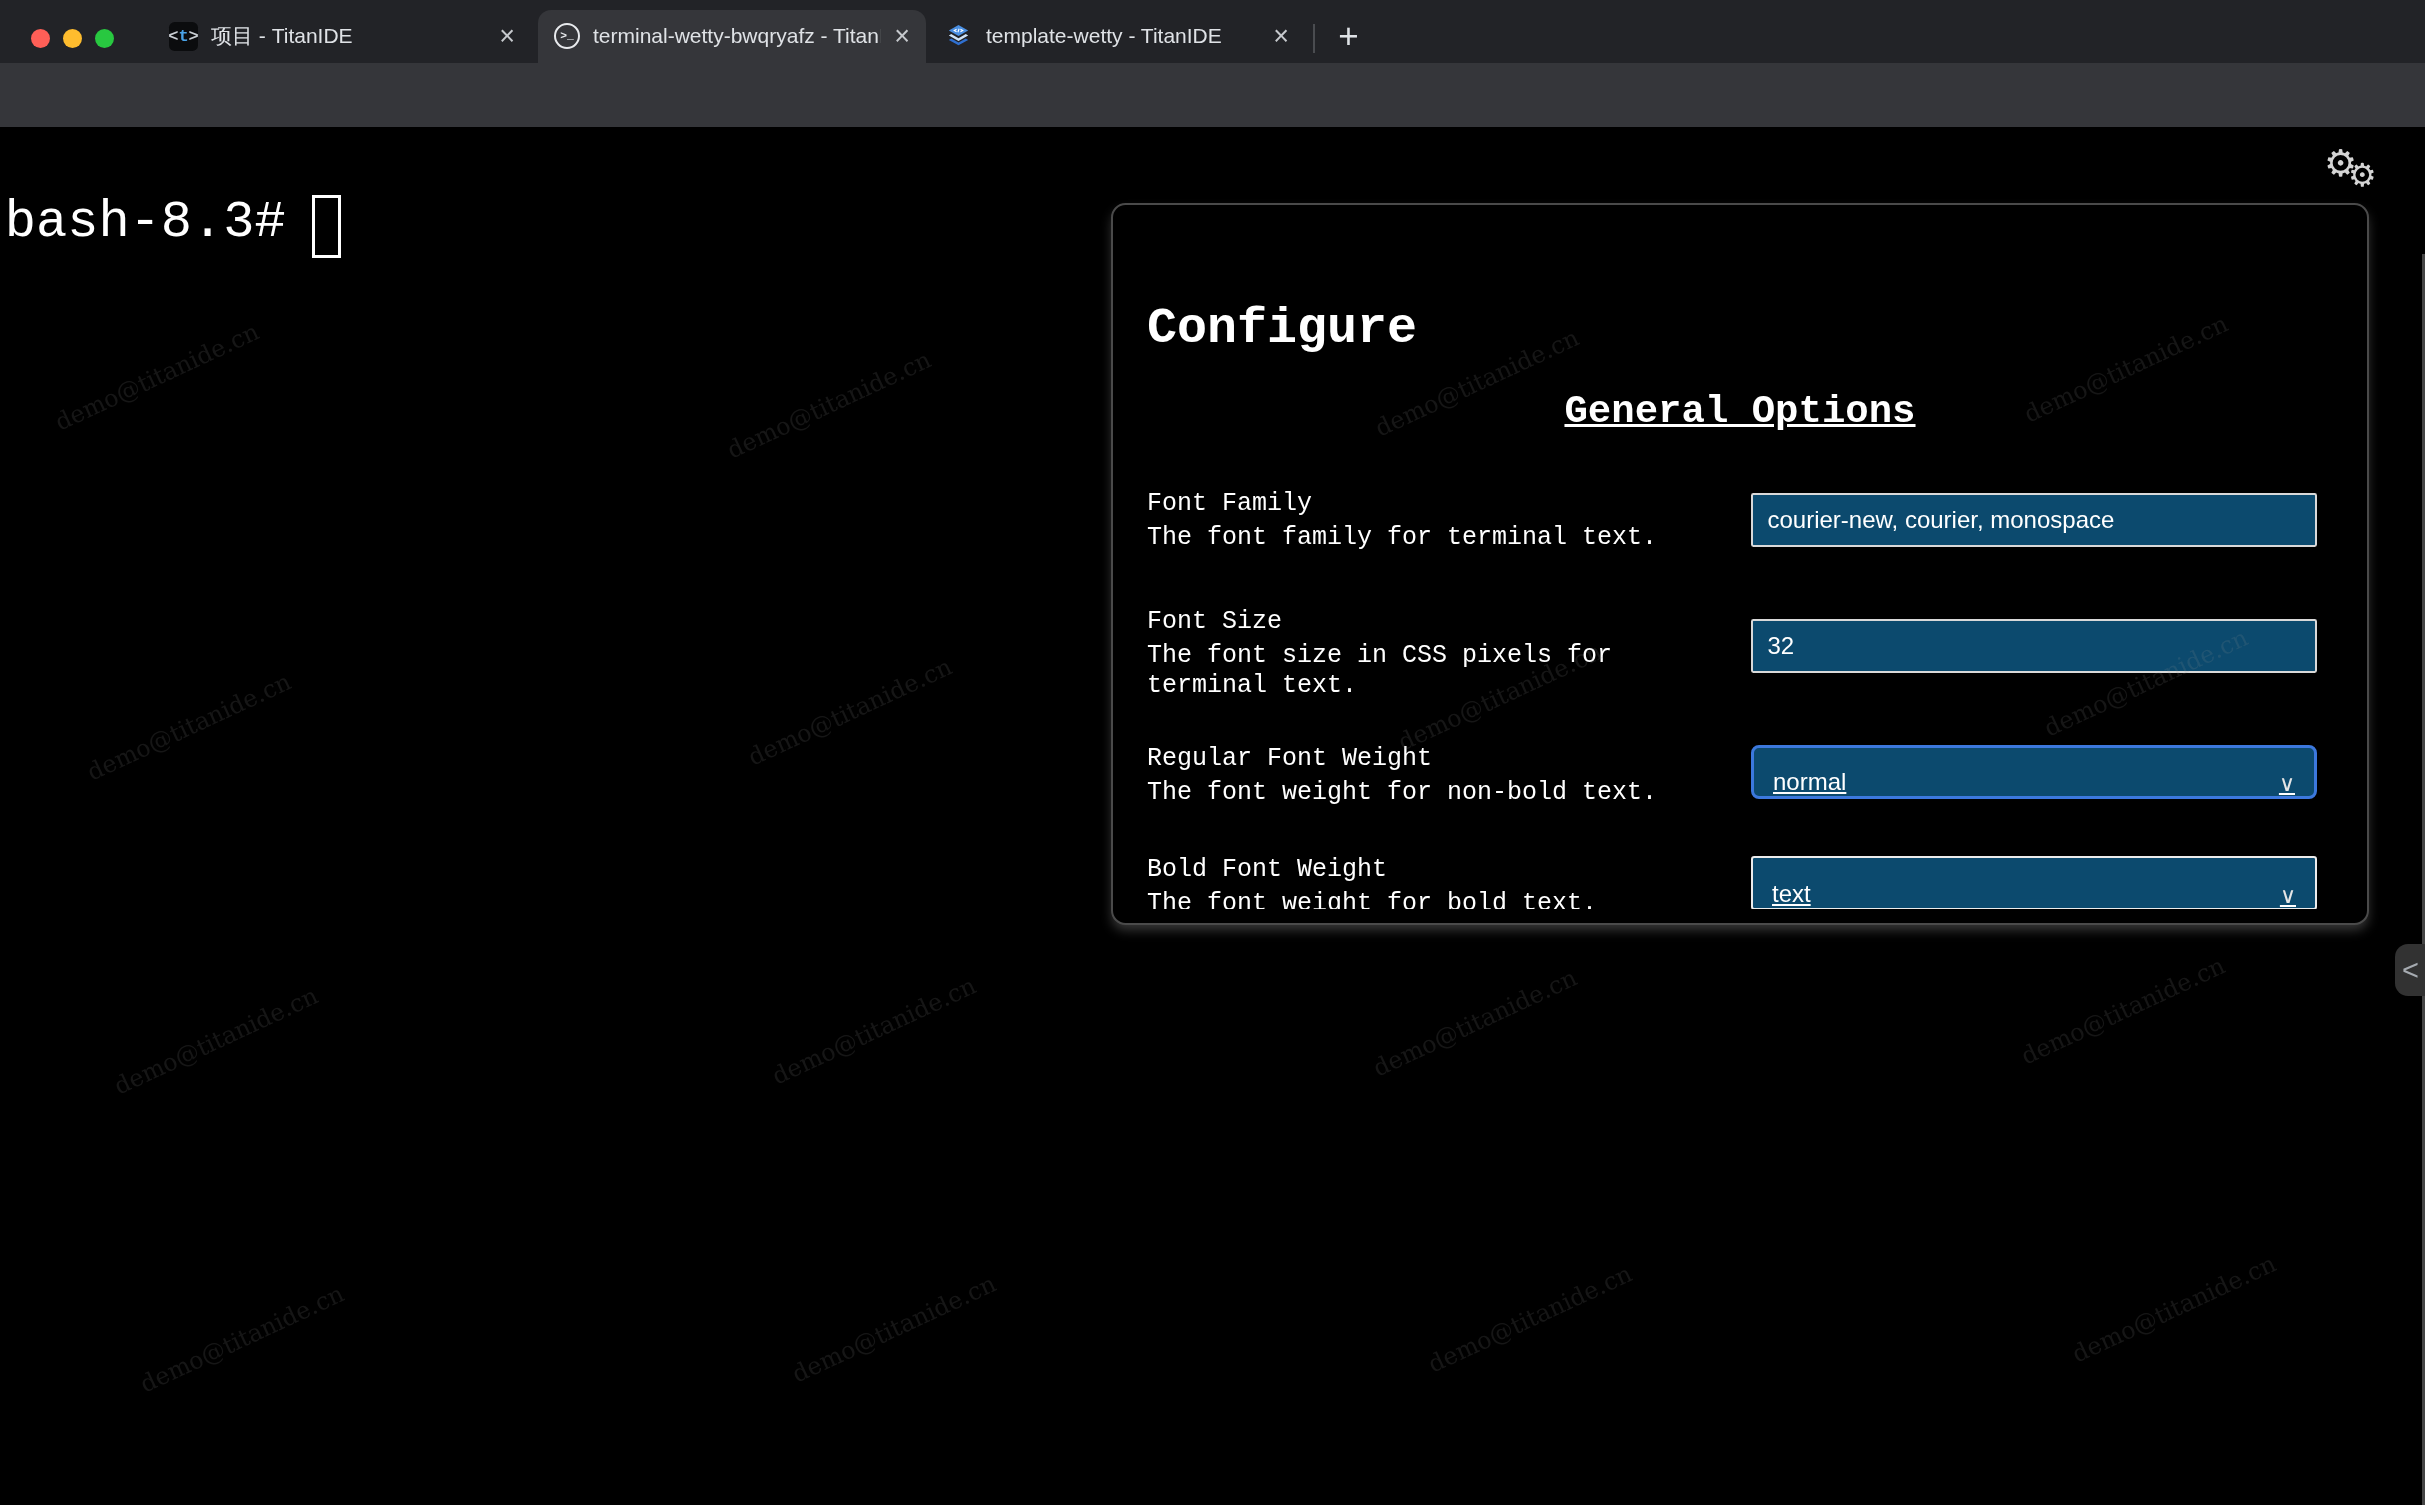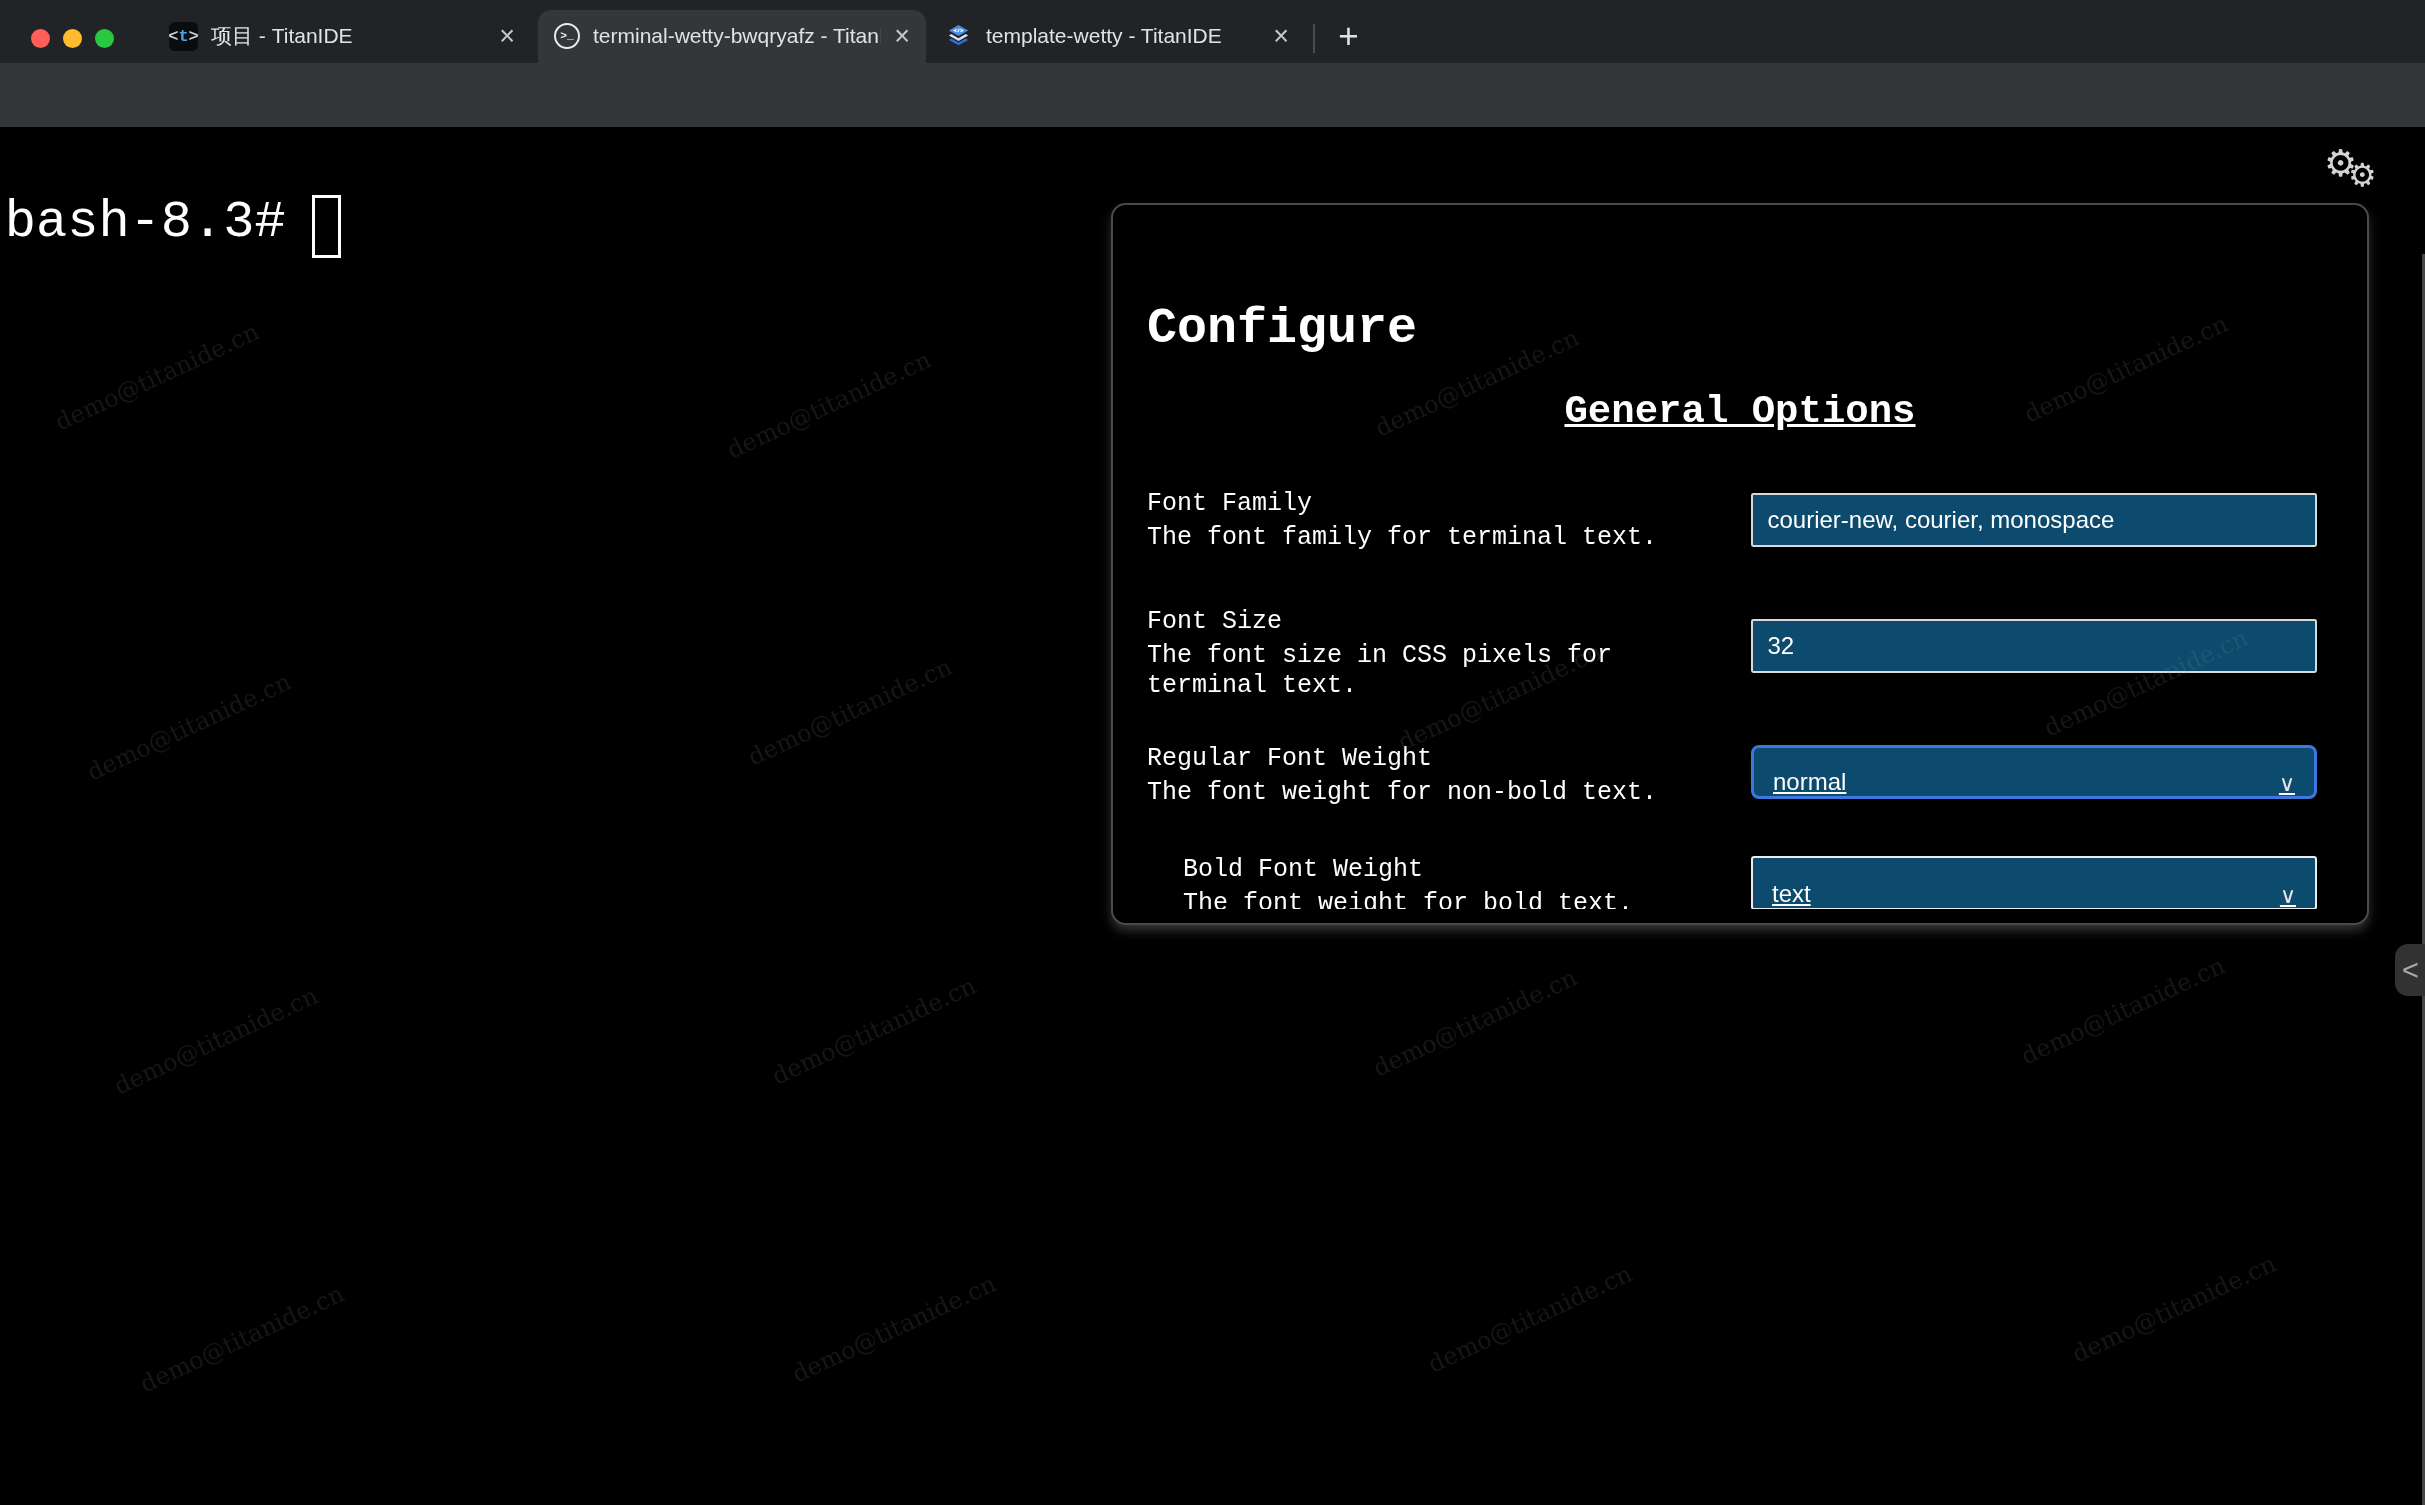--- a/index.html
+++ b/index.html
@@ -59,21 +59,21 @@
   
   .panel { position:absolute; left:1111px; top:76px; width:1258px; height:722px; background:#000;
            border:2.4px solid #4a4a4a; border-radius:14.5px;
            box-shadow:0 6.4px 11.3px -1.6px rgba(190,190,190,0.30);
            font-family:"Liberation Mono","DejaVu Sans Mono",monospace; color:#fff; }
   .panel-content { position:absolute; left:0; right:0; top:0; bottom:14.5px; overflow:hidden; }
   .cfg-title { position:absolute; left:34px; top:95px; font-size:50px; font-weight:bold; }
   .cfg-section { position:absolute; left:0; right:0; top:185px; text-align:center;
                  font-size:39px; font-weight:bold; text-decoration:underline; }
   .row { position:absolute; left:34px; right:50px; }
-  .row1 { top:283px; } .row2 { top:401px; } .row3 { top:538px; } .row4 { top:649px;margin-left:36px; }
+  .row1 { top:283px; } .row2 { top:401px; } .row3 { top:538px; } .row4 { top:649px; }
   .row .lbl { font-size:25px; font-weight:normal; line-height:31px; }
   .row .desc { font-size:25px; line-height:30px; margin-top:4px; width:532px; }
   .ctl { position:absolute; right:0; width:566px; height:54px;
          background:#0c4a6e; color:#fff; font-family:"Liberation Sans",sans-serif; font-size:24px; }
   .ctl.input { border:2.4px solid #d9d9d9; border-radius:2.4px; padding:0 14.5px; display:flex; align-items:center; }
   .ctl.select { border:2.4px solid #ececec; border-radius:3.2px; padding:0 19px; display:flex; align-items:flex-end;text-decoration:underline; }
   .ctl.select.focused { border:3.2px solid #3c78dd; border-radius:8px; }
   .ctl .chev { margin-left:auto; color:#e6e6e6; font-size:22px; font-family:"DejaVu Sans",sans-serif; }
   .ctl-r1 { top:4.8px; } .ctl-r2 { top:13px; } .ctl-r3 { top:1.6px; } .ctl-r4 { top:1.6px; }
 

